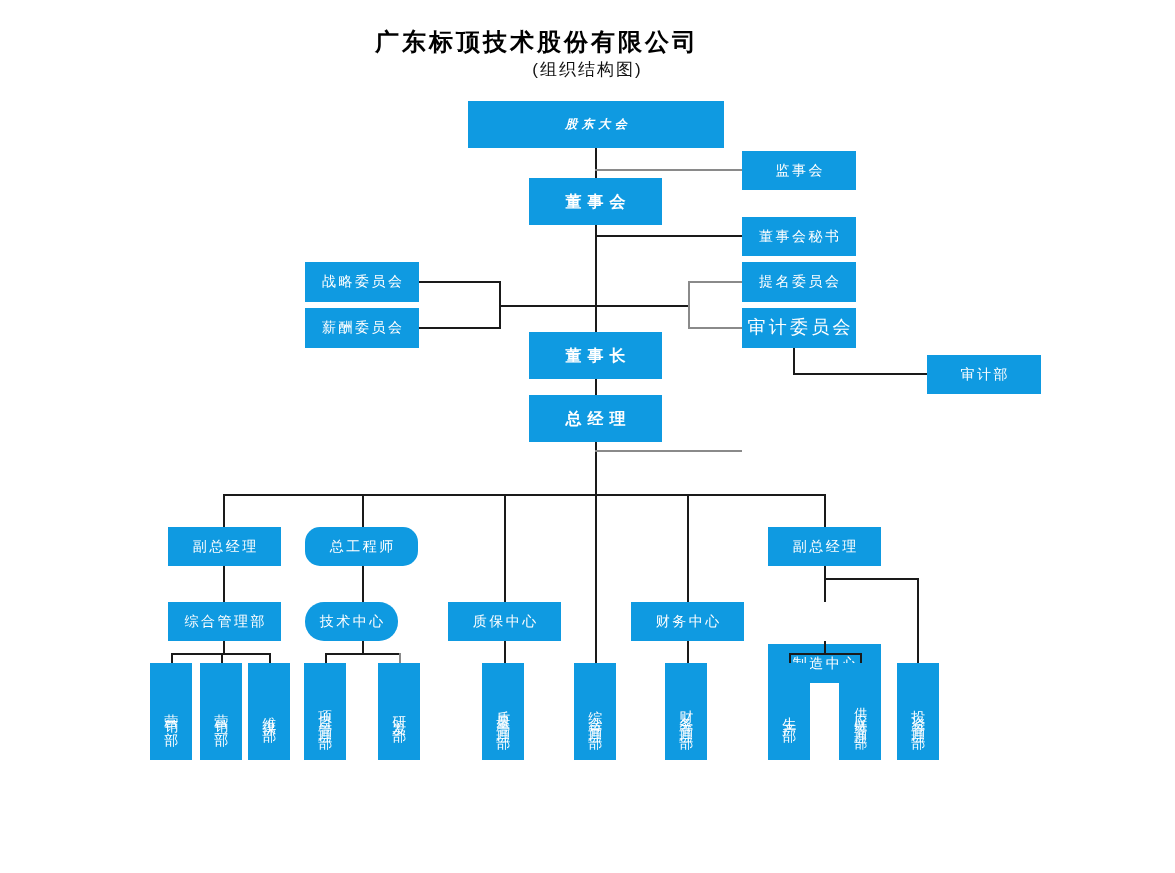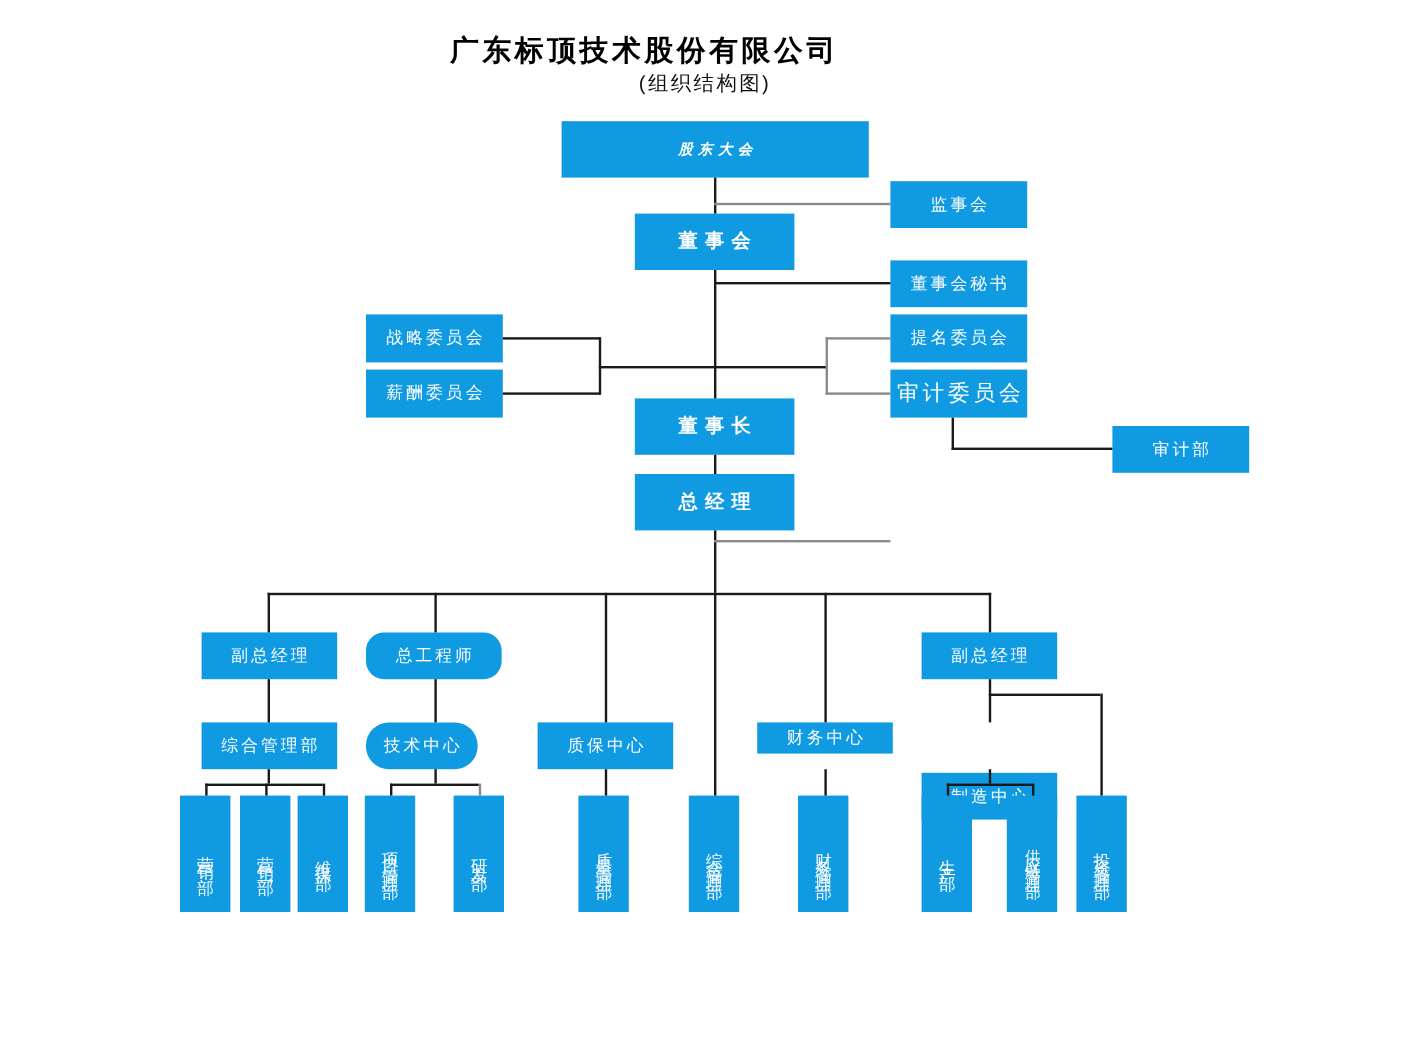--- a/index.html
+++ b/index.html
@@ -58,21 +58,21 @@
     <div class="node" style="left: 742px; top: 308px; width: 114px; height: 40px; font-size: 18px;">审计委员会</div>
     <div class="node" style="left: 927px; top: 355px; width: 114px; height: 39px; font-size: 14px;">审计部</div>
     <div class="node bold" style="left: 529px; top: 332px; width: 133px; height: 47px; font-size: 16px;">董事长</div>
     <div class="node bold" style="left: 529px; top: 395px; width: 133px; height: 47px; font-size: 16px;">总经理</div>
     <div class="node" style="left: 168px; top: 527px; width: 113px; height: 39px; font-size: 14px;">副总经理</div>
     <div class="node" style="left: 305px; top: 527px; width: 113px; height: 39px; font-size: 14px; border-radius: 15px;">总工程师</div>
     <div class="node" style="left: 768px; top: 527px; width: 113px; height: 39px; font-size: 14px;">副总经理</div>
     <div class="node" style="left: 168px; top: 602px; width: 113px; height: 39px; font-size: 14px;">综合管理部</div>
     <div class="node" style="left: 305px; top: 602px; width: 93px; height: 39px; font-size: 14px; border-radius: 19px;">技术中心</div>
     <div class="node" style="left: 448px; top: 602px; width: 113px; height: 39px; font-size: 14px;">质保中心</div>
-    <div class="node" style="left: 631px; top: 602px; width: 113px; height: 26px; font-size: 14px; text-align: right;">财务中心</div>
+    <div class="node" style="left: 631px; top: 602px; width: 113px; height: 39px; font-size: 14px; text-align: right;">财务中心</div>
     <div class="node" style="left: 768px; top: 602px; width: 113px; height: 39px; font-size: 14px; margin-top: 42px;">制造中心</div>
     <div class="node vertical" style="left: 150px; top: 663px; width: 42px; height: 97px; font-size: 14px;">营销一部</div>
     <div class="node vertical" style="left: 200px; top: 663px; width: 42px; height: 97px; font-size: 14px;">营销二部</div>
     <div class="node vertical" style="left: 248px; top: 663px; width: 42px; height: 97px; font-size: 14px;">维保部</div>
     <div class="node vertical" style="left: 304px; top: 663px; width: 42px; height: 97px; font-size: 14px;">项目管理部</div>
     <div class="node vertical" style="left: 378px; top: 663px; width: 42px; height: 97px; font-size: 14px;">研发部</div>
     <div class="node vertical" style="left: 482px; top: 663px; width: 42px; height: 97px; font-size: 14px;">质量管理部</div>
     <div class="node vertical" style="left: 574px; top: 663px; width: 42px; height: 97px; font-size: 14px;">综合管理部</div>
     <div class="node vertical" style="left: 665px; top: 663px; width: 42px; height: 97px; font-size: 14px;">财务管理部</div>
     <div class="node vertical" style="left: 768px; top: 663px; width: 42px; height: 97px; font-size: 14px;">生产部</div>

